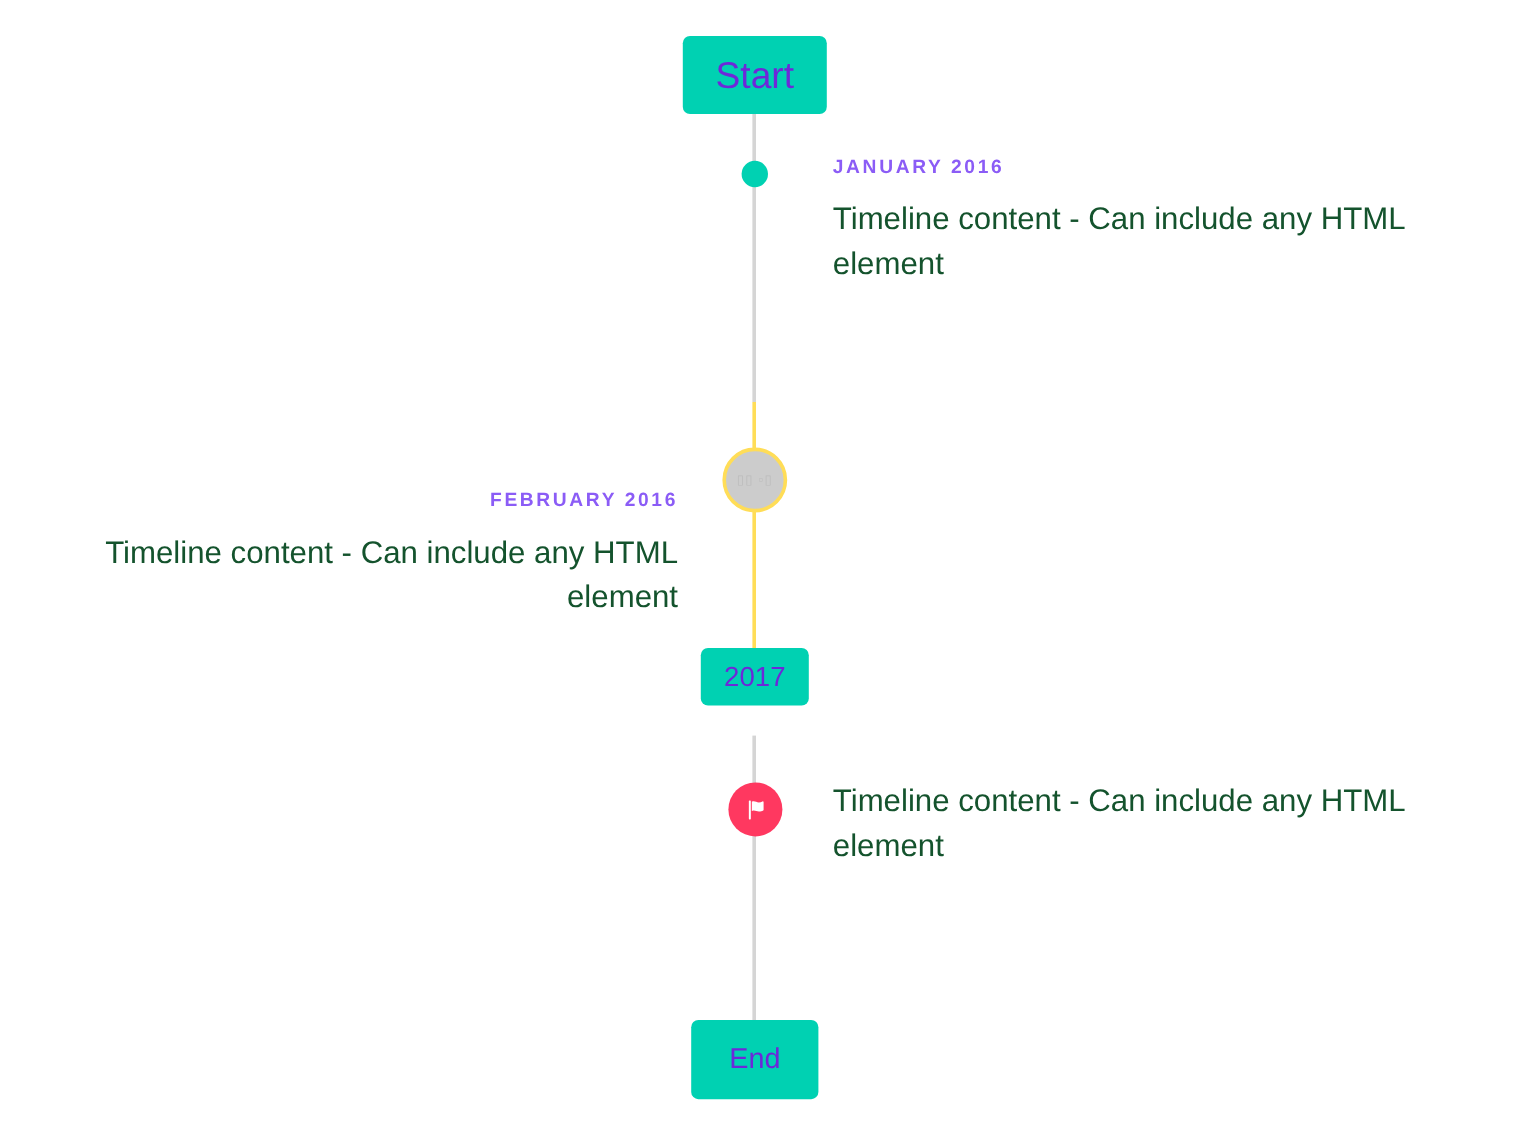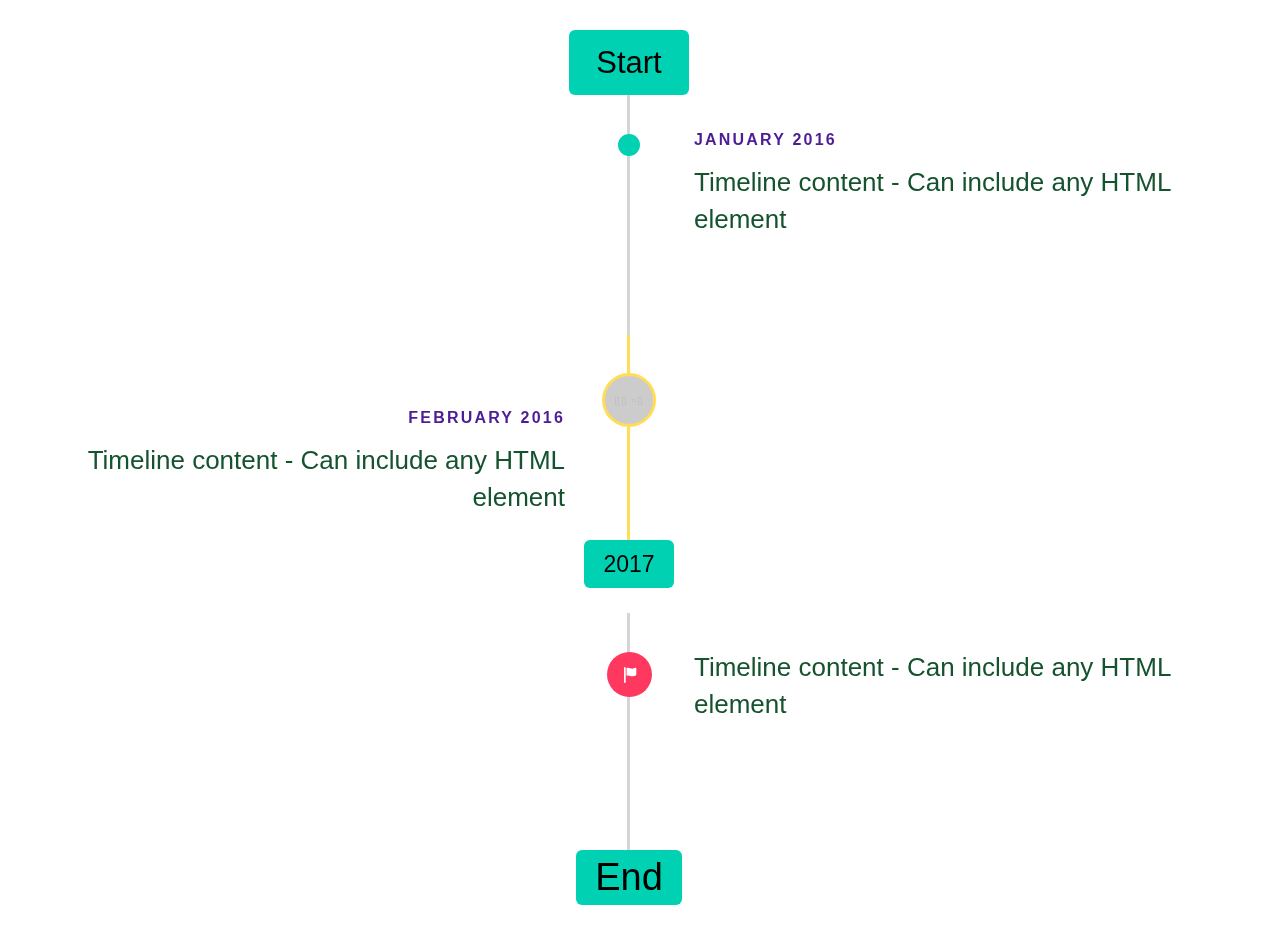--- a/index.html
+++ b/index.html
@@ -29,43 +29,43 @@
     background: #d5d5d5;
   }
   .rail-top    { top: 95px;  height: 240px; }
   .rail-yellow { top: 335px; height: 230px; background: #ffdd57; }
   .rail-bottom { top: 613px; height: 237px; }
 
   
   .badge {
     position: absolute;
     background: #00d1b2;
-    color: #000000;
+    color: #6d28d9;
     border-radius: 6px;
     display: flex;
     align-items: center;
     justify-content: center;
     font-weight: 400;
     white-space: nowrap;
     box-sizing: border-box;
   }
   .badge-start {
     left: 569px;  top: 30px;
     width: 120px; height: 65px;
     font-size: 31px;
   }
   .badge-divider {
     left: 584px;  top: 540px;
     width: 90px;  height: 48px;
     font-size: 23px;
   }
   .badge-end {
     left: 576px;  top: 850px;
-    width: 106px; height: 55px;
-    font-size: 38px;
+    width: 106px; height: 66px;
+    font-size: 24px;
   }
 
   
   .marker {
     position: absolute;
     border-radius: 50%;
     box-sizing: border-box;
     display: flex;
     align-items: center;
     justify-content: center;
@@ -104,21 +104,21 @@
   .item-left  { text-align: right; }
 
   .item-jan   { left: 694px; top: 131px;  width: 530px; }
   .item-feb   { left: 40px;  top: 365px;  width: 525px; margin-top: 44px; }
   .item-mar   { left: 694px; top: 649px;  width: 530px; }
 
   .item-date {
     font-size: 16px;
     font-weight: bold;
     letter-spacing: 2.2px;
-    color: #4c1d95;
+    color: #8b5cf6;
     text-transform: uppercase;
     margin: 0 0 15px 0;
   }
   .item-content {
     font-size: 26px;
     line-height: 1.42;
     color: #14532d;
     font-weight: 400;
     margin: 0;
   }

